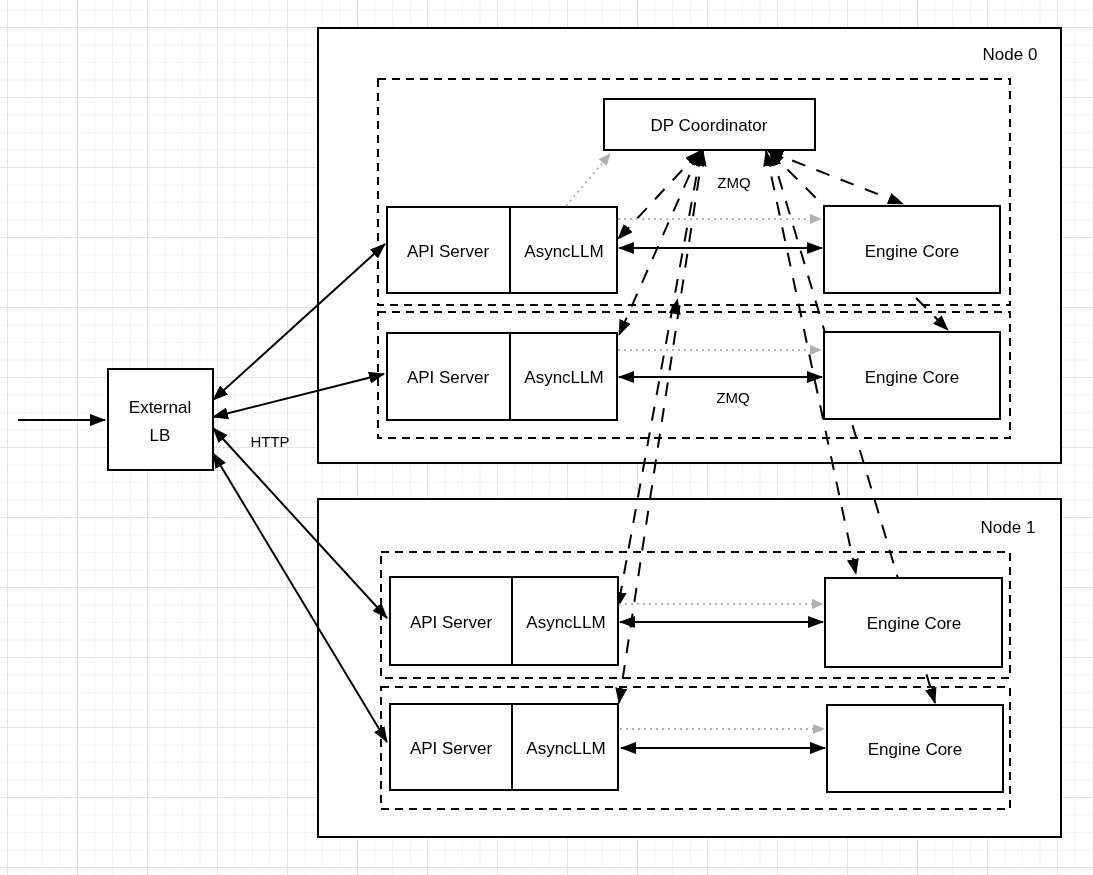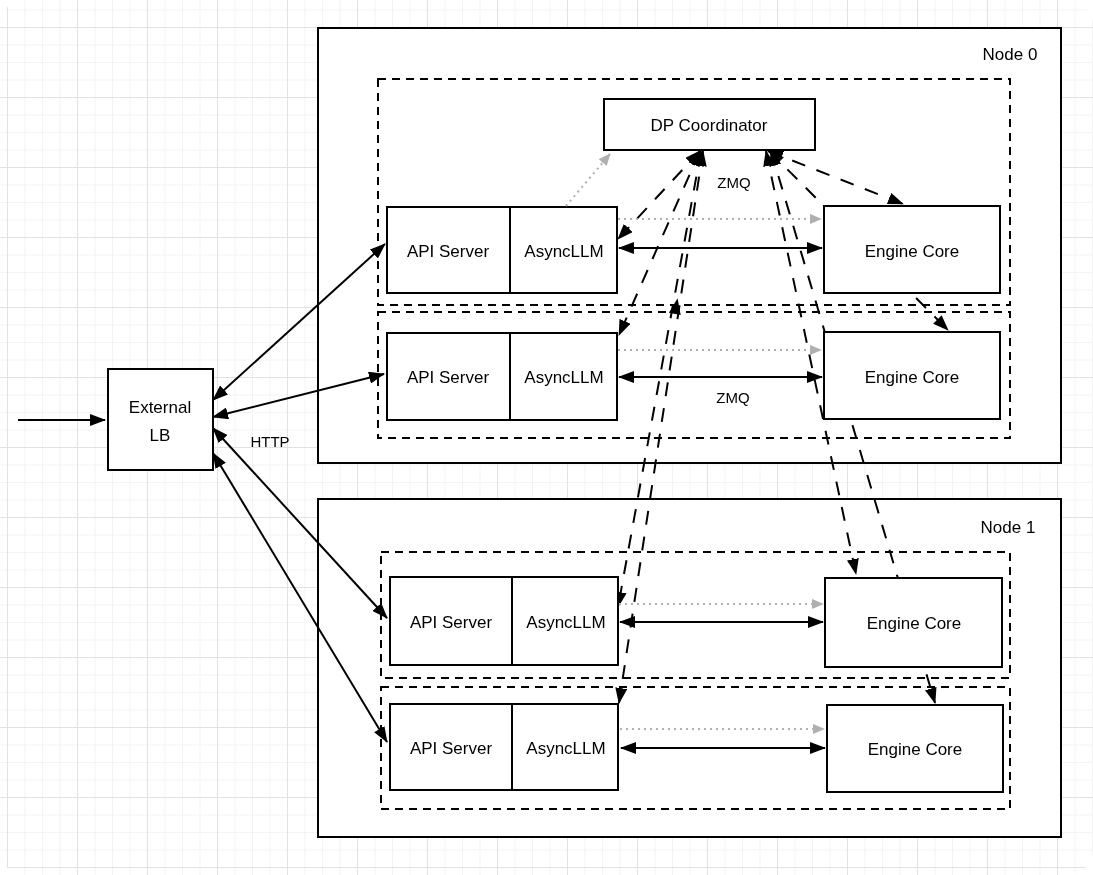--- a/index.html
+++ b/index.html
@@ -9,21 +9,20 @@
     background-color:#ffffff;
     background-image:
       linear-gradient(#e2e2e2 1px, transparent 1px),
       linear-gradient(90deg,#e2e2e2 1px, transparent 1px),
       linear-gradient(#f3f3f3 1px, transparent 1px),
       linear-gradient(90deg,#f3f3f3 1px, transparent 1px);
     background-size:70px 70px,70px 70px,17.5px 17.5px,17.5px 17.5px;
     background-position:7px 27px,7px 27px,7px 9.5px,7px 9.5px;
     font-family:"Liberation Sans","DejaVu Sans",sans-serif;
     overflow:hidden;
-    border-radius:25px;
   }
   svg{position:absolute;left:0;top:0;}
   text{fill:#000;font-family:"Liberation Sans","DejaVu Sans",sans-serif;}
   .lbl{font-size:17px;}
   .lbl-s{font-size:15px;}
   .box{fill:#ffffff;stroke:#000;stroke-width:2;}
   .nodebox{fill:#ffffff;stroke:#000;stroke-width:2;}
   .dashbox{fill:none;stroke:#000;stroke-width:2;stroke-dasharray:8 6;}
   .solidline{stroke:#000;stroke-width:2;fill:none;}
   .dashline{stroke:#000;stroke-width:2;fill:none;stroke-dasharray:14 12;}

